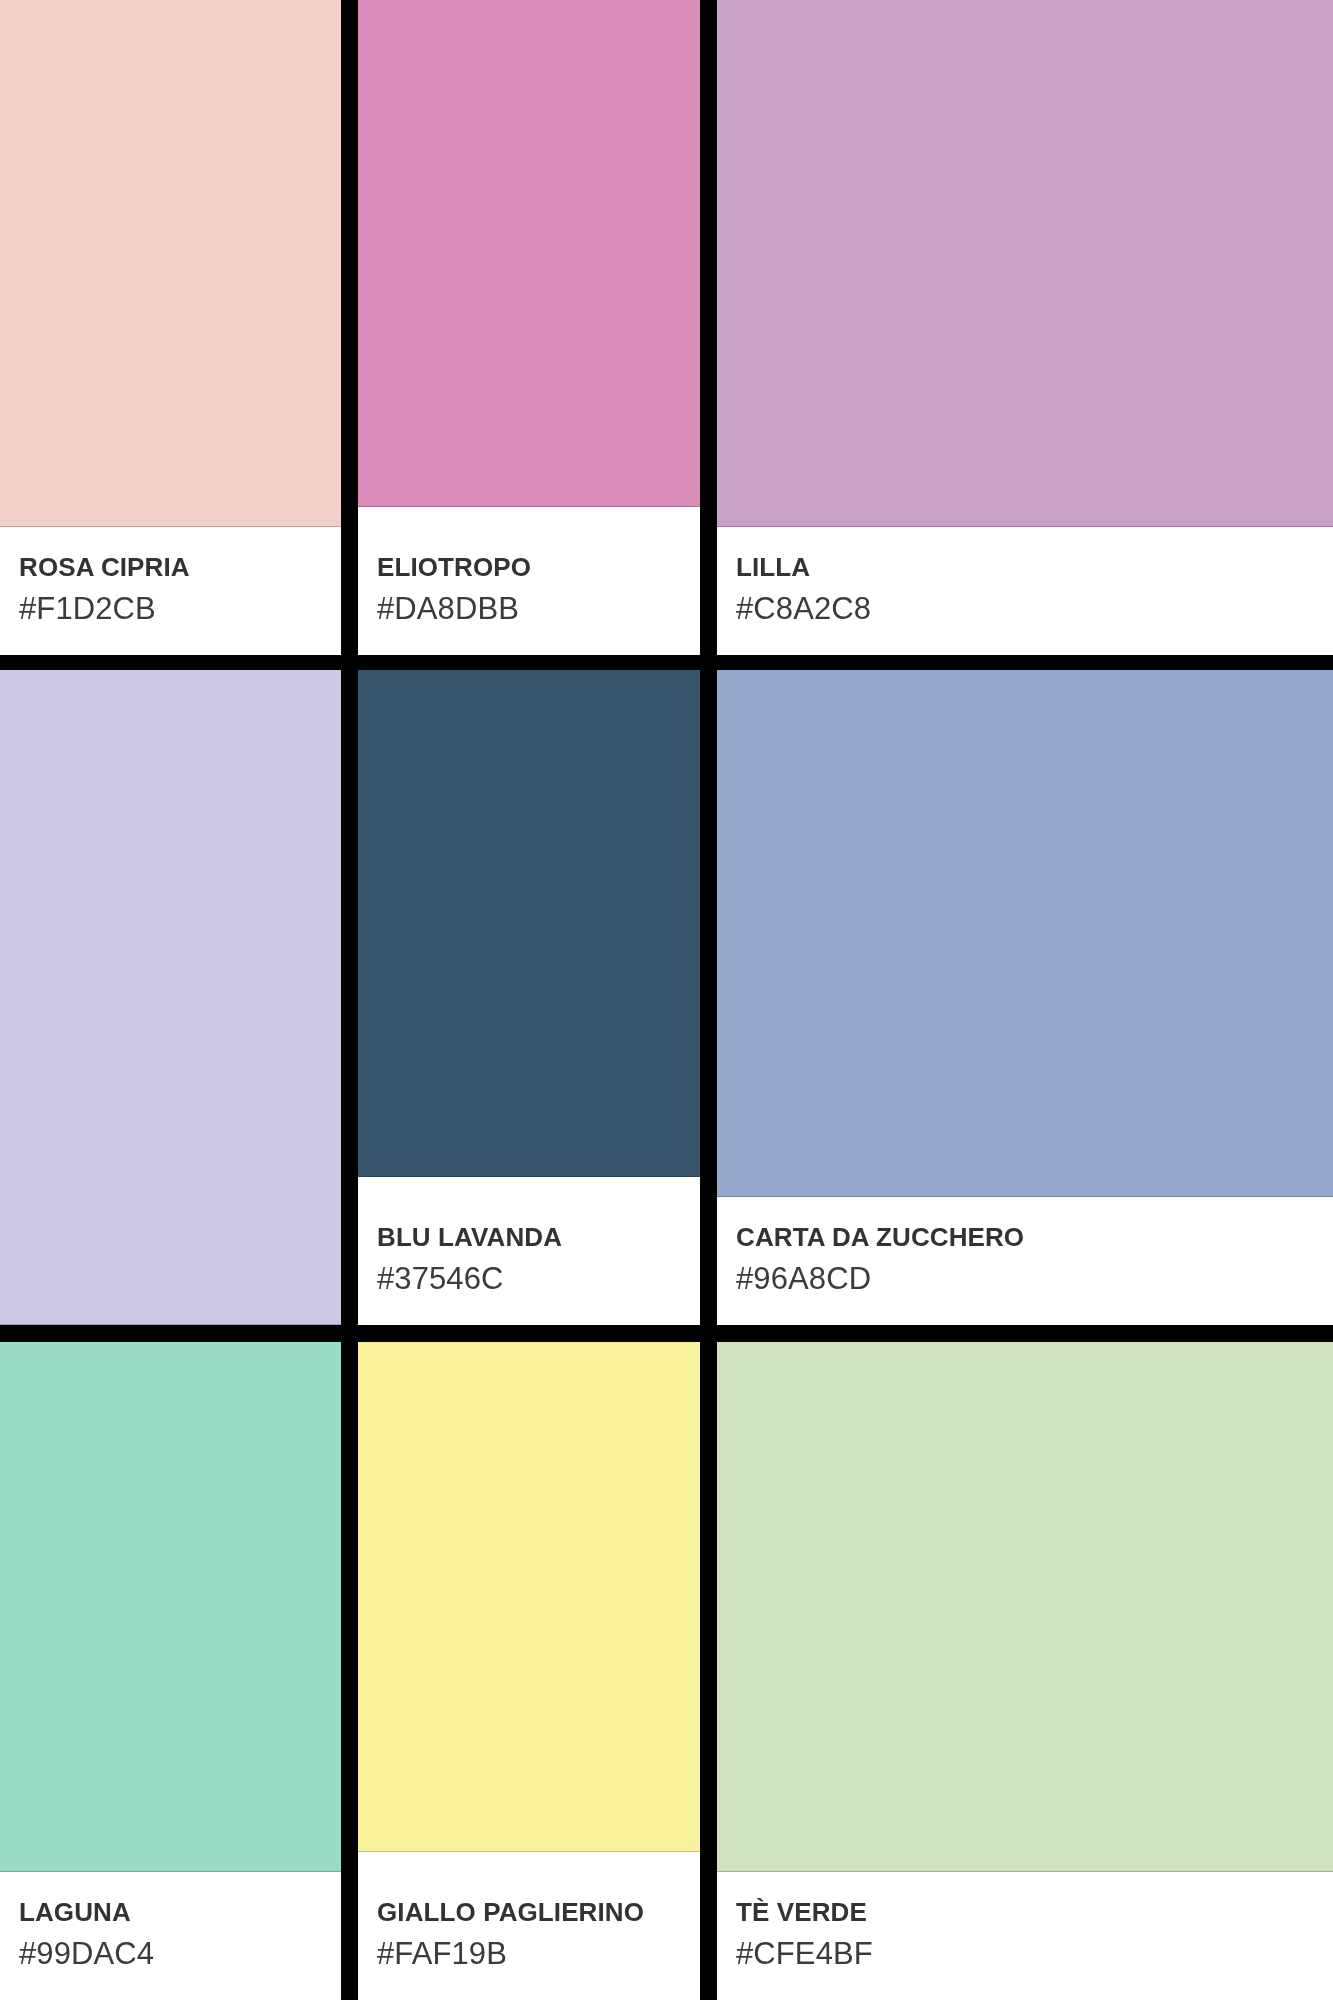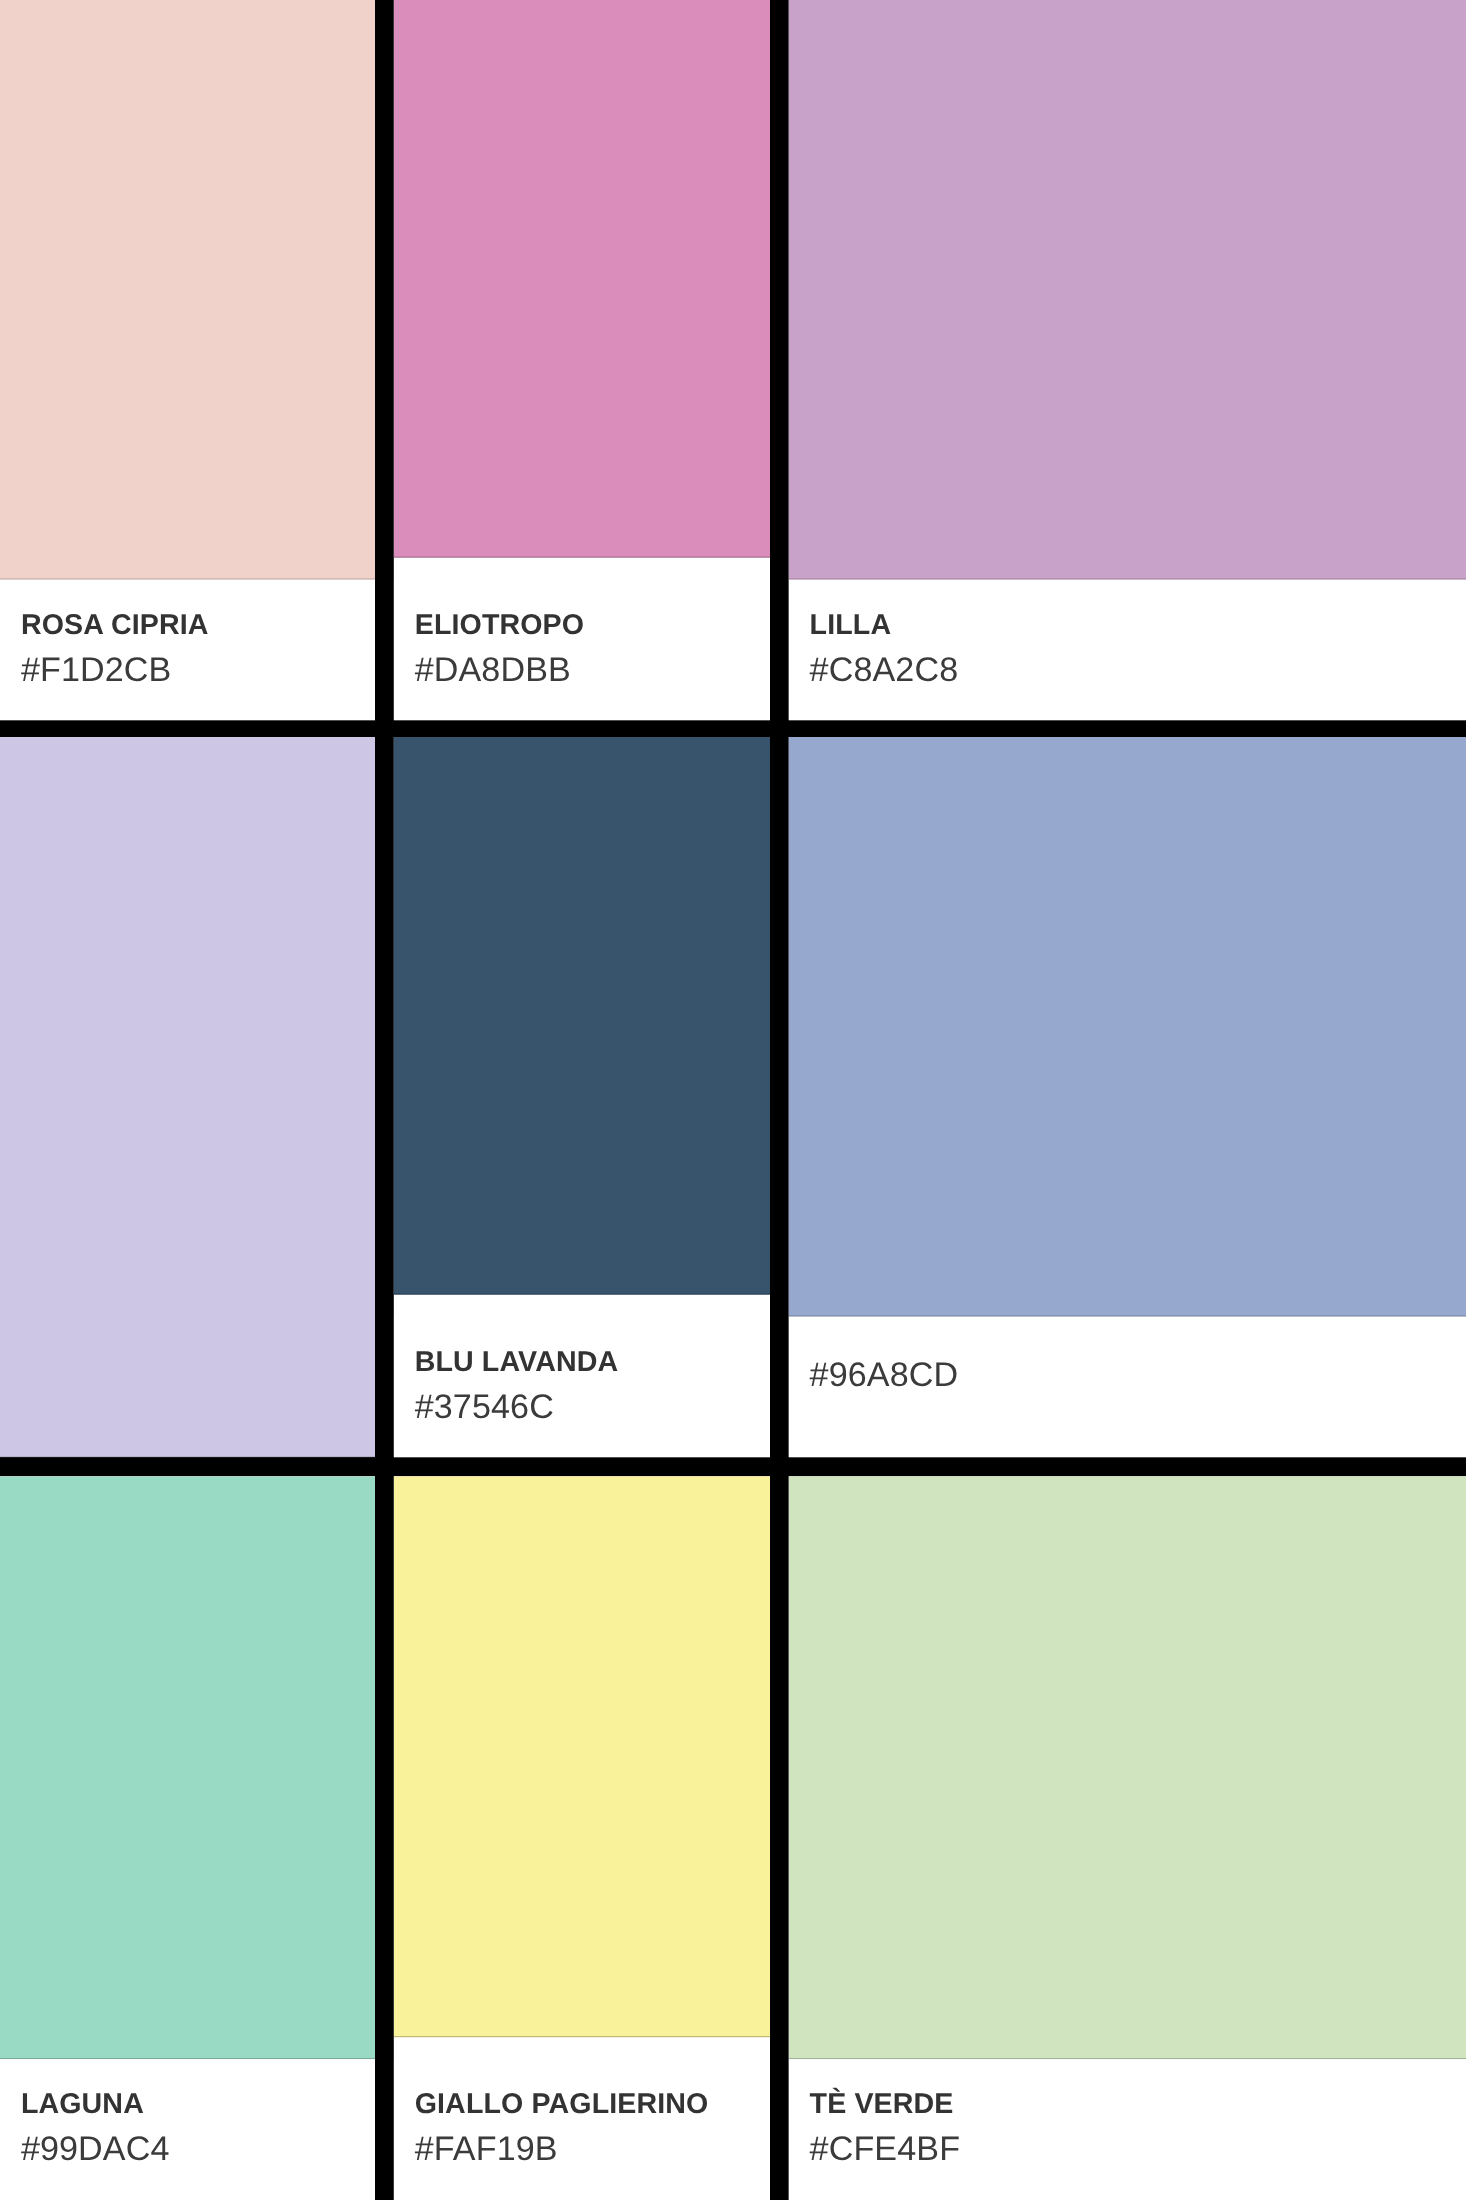--- a/index.html
+++ b/index.html
@@ -128,20 +128,21 @@
       <div class="swatch-color" style="background-color: rgb(55, 84, 108);"></div>
       <div class="swatch-info">
         <div class="swatch-name">BLU LAVANDA</div>
         <div class="swatch-hex">#37546C</div>
       </div>
     </div>
     <div class="col-gutter"></div>
     <div class="swatch-card col-3">
       <div class="swatch-color" style="background-color: rgb(150, 168, 205);"></div>
       <div class="swatch-info">
+        <div class="swatch-name">CARTA DA ZUCCHERO</div>
         <div class="swatch-hex">#96A8CD</div>
       </div>
     </div>
   </div>
 
   <div class="row-gutter-2"></div>
 
   <div class="palette-row row-3">
     <div class="swatch-card col-1">
       <div class="swatch-color" style="background-color: rgb(153, 218, 196);"></div>

